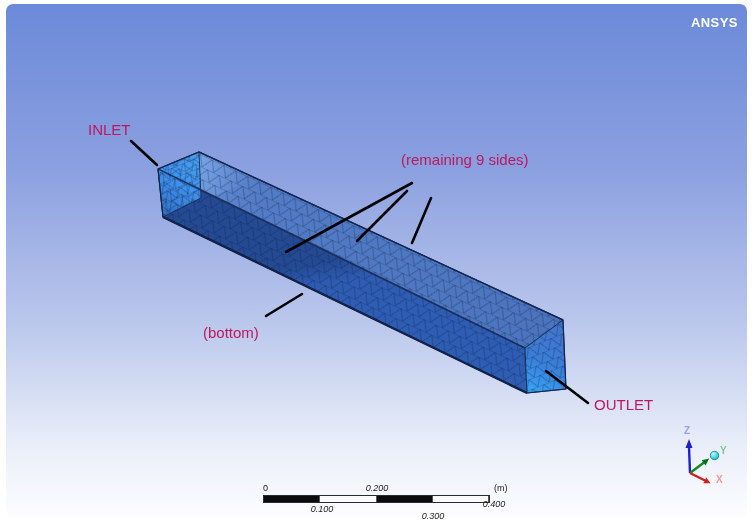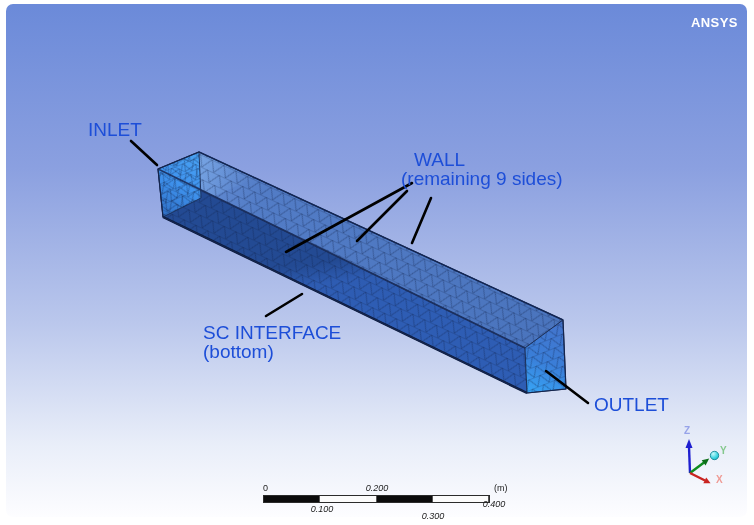--- a/index.html
+++ b/index.html
@@ -1,21 +1,21 @@
 <!DOCTYPE html>
 <html><head>
 <meta charset="utf-8">
 <style>
   html,body{margin:0;padding:0;background:#ffffff;}
   body{width:754px;height:525px;position:relative;overflow:hidden;
        font-family:"Liberation Sans","DejaVu Sans",sans-serif;}
   .scene-svg{position:absolute;left:0;top:0;}
   .logo{position:absolute;left:691px;top:15px;width:56px;
         color:#ffffff;font-weight:700;font-size:13px;letter-spacing:0.4px;}
-  .anno{position:absolute;color:#1d4ed8;font-size:19px;line-height:19px;white-space:nowrap;}
+  .anno{position:absolute;color:#be185d;font-size:15px;line-height:19px;white-space:nowrap;}
   .sb-num{position:absolute;font-size:9px;color:#1b1b1b;white-space:nowrap;}
   .sb-num.centered{transform:translateX(-50%);font-style:italic;}
   .scalebar{position:absolute;left:263px;top:495px;width:225px;height:6px;
             display:flex;border:1px solid #2b2b2b;background:#fcfcfc;}
   .sb-seg{flex:1;}
   .sb-seg.dark{background:#0b0b0b;}
   .sb-seg.light{background:#fbfbfb;border-left:1px solid #555;border-right:1px solid #555;}
   .triad-letter{position:absolute;font-size:10px;font-weight:600;}
   .t-z{left:684px;top:425px;color:#97a3e9;}
   .t-y{left:720px;top:445px;color:#85c88d;}
@@ -108,26 +108,24 @@
     <line x1="690" y1="473" x2="705" y2="480.5" stroke="#c92421" stroke-width="2.4"></line>
     <polygon points="710.6,483.3 703.3,483.2 706.2,477.5" fill="#c92421"></polygon>
   </g>
 </svg>
 
 <div class="logo">ANSYS</div>
 
 <div class="anno" style="left:88px;top:120px;">INLET</div>
 
 <div class="anno" style="left:414px;top:150px;">
-  <div>WALL</div>
   <div style="margin-left:-13px;">(remaining 9 sides)</div>
 </div>
 
 <div class="anno" style="left:203px;top:323px;">
-  <div>SC INTERFACE</div>
   <div>(bottom)</div>
 </div>
 
 <div class="anno" style="left:594px;top:395px;">OUTLET</div>
 
 <div class="scalebar">
   <div class="sb-seg dark"></div>
   <div class="sb-seg light"></div>
   <div class="sb-seg dark"></div>
   <div class="sb-seg light"></div>

